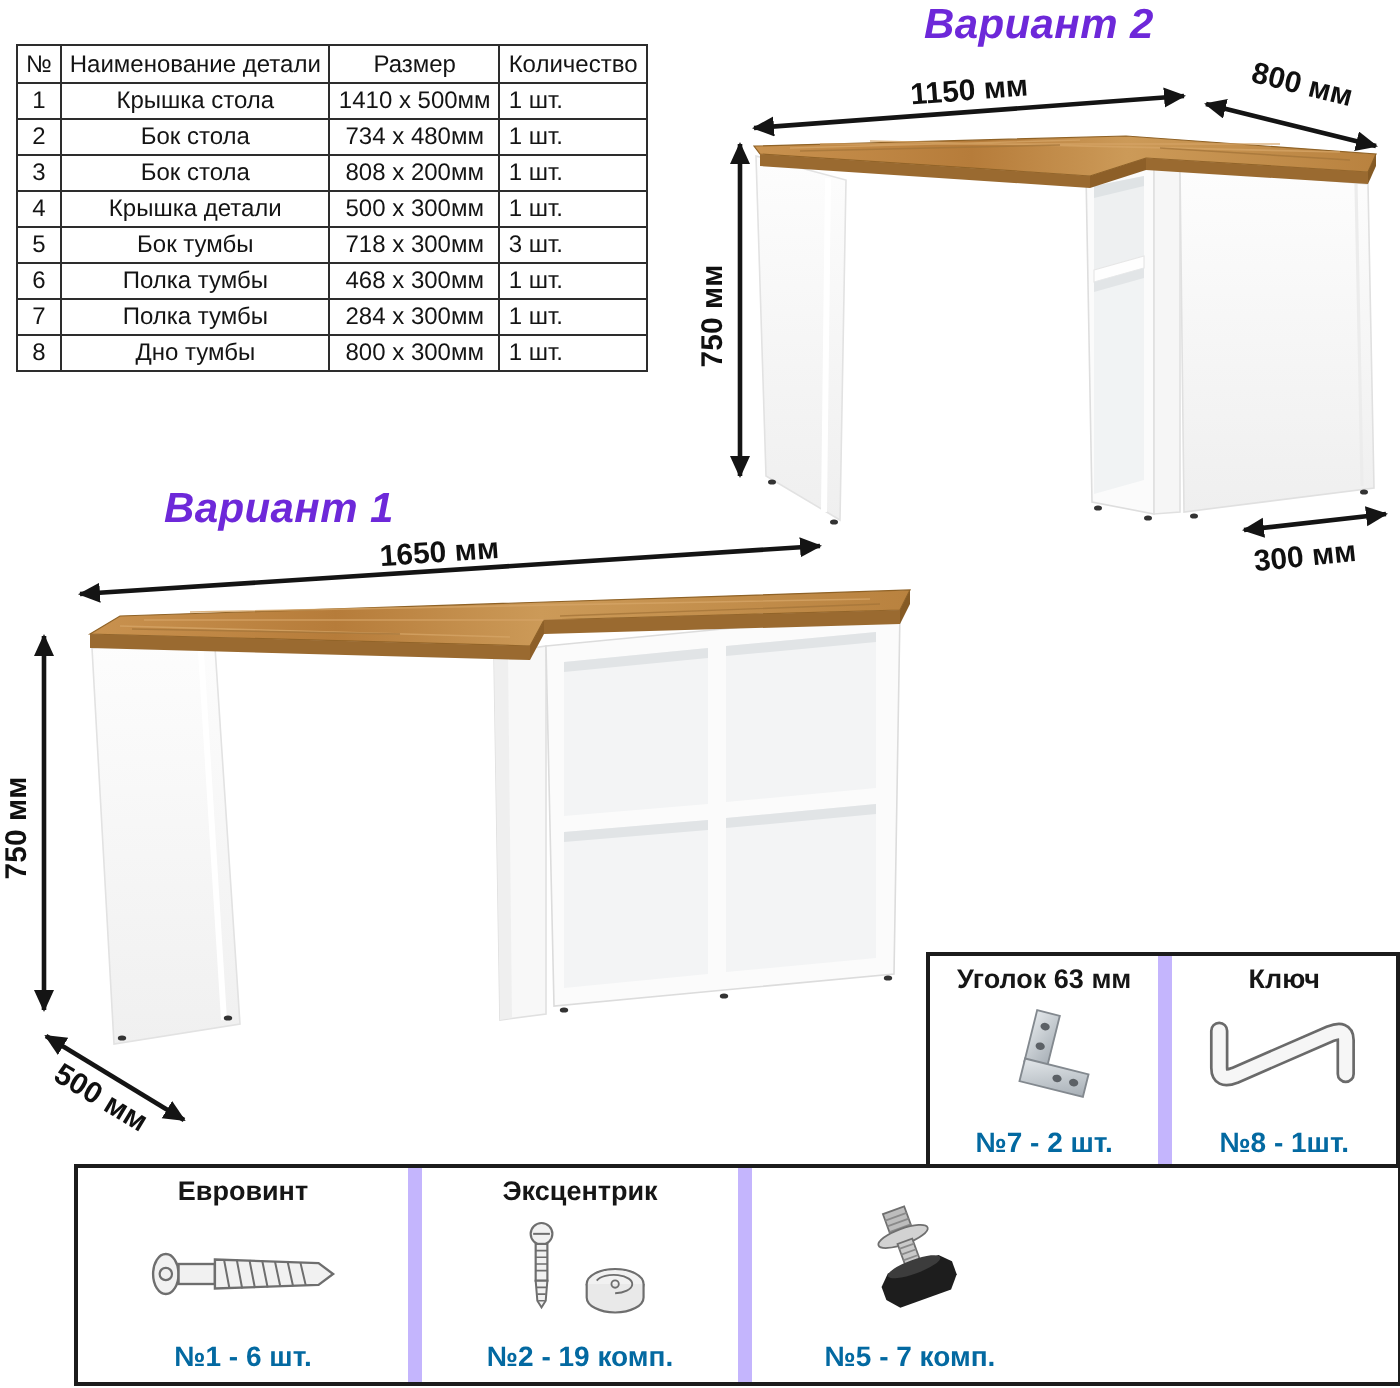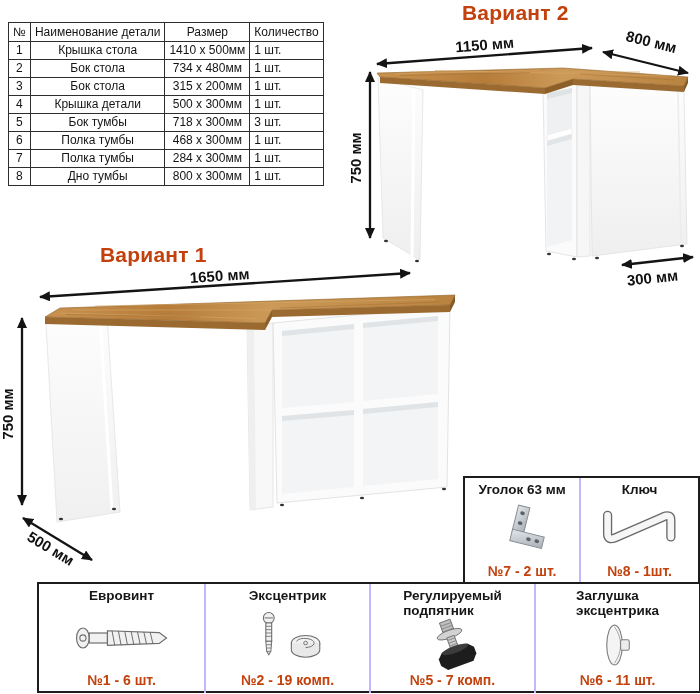--- a/index.html
+++ b/index.html
@@ -15,40 +15,40 @@
   .parts-table th,.parts-table td{
     border:1.4px solid #2d2d2d;padding:0 4px;height:17px;line-height:15px;
     font-weight:400;white-space:nowrap;background:#fff;
   }
   .parts-table th{height:18px;text-align:center;}
   .col-num{width:22px;text-align:center;}
   .col-name{width:113px;text-align:center;}
   .col-size{width:90px;text-align:center;}
   .col-qty{width:64px;}
   
-  .variant-title{position:absolute;font-size:21px;font-weight:700;color:#c2410c;letter-spacing:.2px;}
+  .variant-title{position:absolute;font-size:21px;font-weight:700;color:#6d28d9;letter-spacing:.2px;font-style:italic;}
   #v2-title{left:462px;top:1px;}
-  #v1-title{left:100px;top:243px;}
+  #v1-title{left:82px;top:243px;}
   
   .drawing{position:absolute;}
   #v2-svg{left:340px;top:25px;}
   #v1-svg{left:0px;top:262px;}
   svg text.dim-label{font-family:"Liberation Sans",sans-serif;font-weight:700;font-size:15px;fill:#101010;}
   
   .hw-grid{position:absolute;display:grid;background:#fff;border:2px solid #1c1c1c;}
   #hw-top{left:463px;top:476px;width:233px;height:106px;grid-template-columns:1fr 1.04fr;}
   #hw-bottom{left:37px;top:582px;width:660px;height:107px;grid-template-columns:repeat(4,1fr);}
   .hw-cell{
-    border-left:2px solid #c4b5fd;display:flex;flex-direction:column;align-items:center;
+    border-left:7px solid #c4b5fd;display:flex;flex-direction:column;align-items:center;
     padding:4px 2px 5px 2px;min-width:0;
   }
   .hw-cell:first-child{border-left:none;}
-  .hw-name{font-size:13.5px;font-weight:700;text-align:left;line-height:1.12;white-space:pre-line;color:#161616;}
+  .hw-name{font-size:13.5px;font-weight:700;text-align:right;line-height:1.12;white-space:pre-line;color:#161616;}
   .hw-icon{flex:1 1 auto;display:flex;align-items:center;justify-content:center;width:100%;min-height:0;}
-  .hw-qty{font-size:14px;font-weight:700;color:#c2410c;white-space:nowrap;}
+  .hw-qty{font-size:14px;font-weight:700;color:#0369a1;white-space:nowrap;}
 </style>
 </head>
 <body>
 
 <div id="sheet">
 
   <table class="parts-table">
     <tbody>
         <tr>
       <th class="col-num">№</th>
@@ -64,21 +64,21 @@
     </tr>
     <tr>
       <td class="col-num">2</td>
       <td class="col-name">Бок стола</td>
       <td class="col-size">734 x 480мм</td>
       <td class="col-qty">1 шт.</td>
     </tr>
     <tr>
       <td class="col-num">3</td>
       <td class="col-name">Бок стола</td>
-      <td class="col-size">315 x 200мм</td>
+      <td class="col-size">808 x 200мм</td>
       <td class="col-qty">1 шт.</td>
     </tr>
     <tr>
       <td class="col-num">4</td>
       <td class="col-name">Крышка детали</td>
       <td class="col-size">500 x 300мм</td>
       <td class="col-qty">1 шт.</td>
     </tr>
     <tr>
       <td class="col-num">5</td>
@@ -299,45 +299,31 @@
           <path d="M65,36 a11,5.5 0 1 1 11,7.5" fill="none" stroke="#6e6e6e" stroke-width="1.1"></path>
           <circle cx="76" cy="38" r="2.2" fill="none" stroke="#6e6e6e" stroke-width="1.1"></circle>
         </svg>
       </div>
       <div class="hw-qty">№2 - 19 комп.</div>
     </div>
 
 
 
     <div class="hw-cell">
-      <div class="hw-name">Регулируемый
-подпятник</div>
       <div class="hw-icon">
         <svg width="76" height="54" viewBox="0 0 84 62">
           <g transform="rotate(-20 42 31)">
             <rect x="36" y="2" width="13" height="14" fill="#bdbdbd" stroke="#6f6f6f" stroke-width="1"></rect>
             <path d="M36,6 h13 M36,9.5 h13 M36,13 h13" stroke="#8a8a8a" stroke-width="1"></path>
             <ellipse cx="42.5" cy="18" rx="15" ry="4.5" fill="#d2d2d2" stroke="#6f6f6f" stroke-width="1"></ellipse>
             <rect x="38" y="21" width="9" height="14" fill="#c9c9c9" stroke="#6f6f6f" stroke-width="1"></rect>
             <path d="M38,24 h9 M38,27.5 h9 M38,31 h9" stroke="#8a8a8a" stroke-width="1"></path>
             <path d="M27,35 h31 l6,6 v8 l-6,7 h-31 l-6,-7 v-8 z" fill="#1d1d1d"></path>
             <ellipse cx="42.5" cy="36.5" rx="16" ry="4" fill="#3c3c3c"></ellipse>
           </g>
         </svg>
       </div>
       <div class="hw-qty">№5 - 7 комп.</div>
     </div>
 
-    <div class="hw-cell">
-      <div class="hw-name">Заглушка
-эксцентрика</div>
-      <div class="hw-icon">
-        <svg width="58" height="52" viewBox="0 0 64 60">
-          <ellipse cx="28" cy="30" rx="9" ry="23" fill="#f4f4f4" stroke="#7d7d7d" stroke-width="1.3"></ellipse>
-          <path d="M28,9 q7,10 7,21 t-7,21" fill="none" stroke="#9a9a9a" stroke-width="1"></path>
-          <rect x="35" y="24" width="10" height="12" rx="2" fill="#ececec" stroke="#7d7d7d" stroke-width="1.2"></rect>
-        </svg>
-      </div>
-      <div class="hw-qty">№6 - 11 шт.</div>
-    </div>
 
   </div>
 </div>
 
 </body></html>

